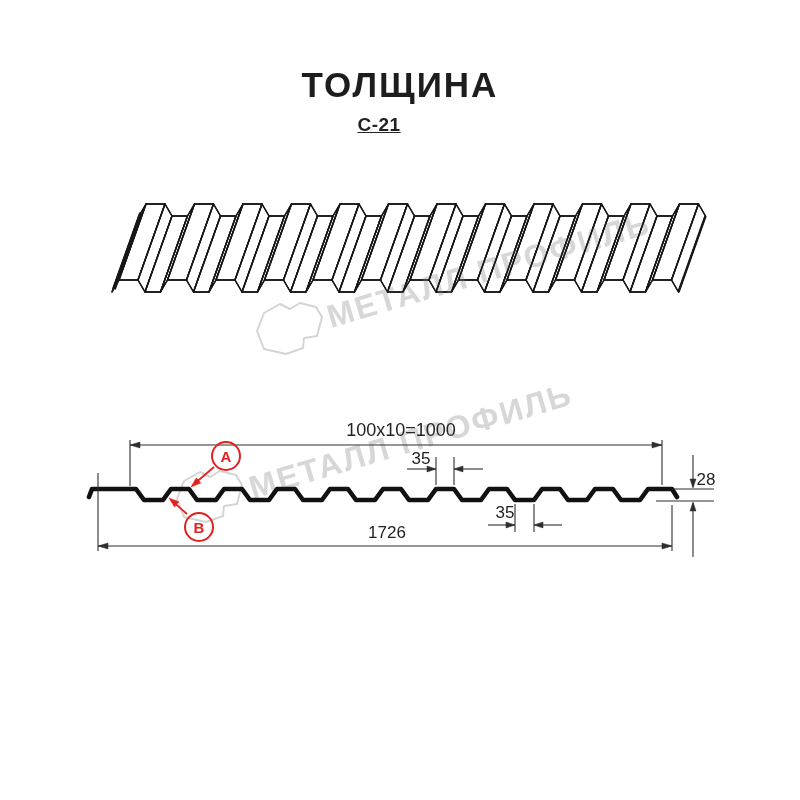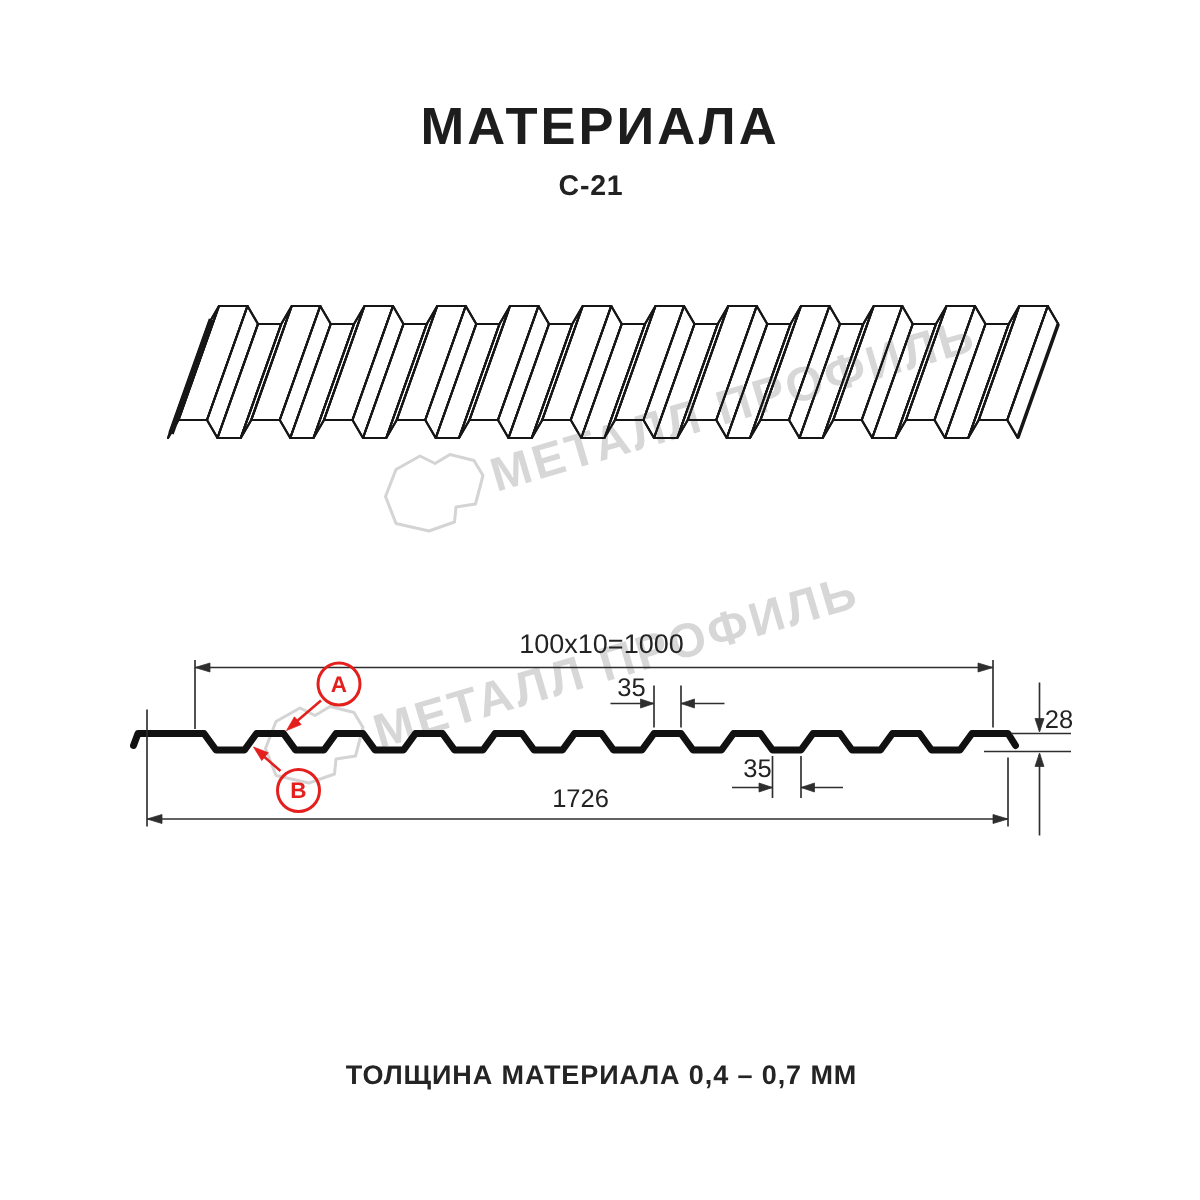--- a/index.html
+++ b/index.html
@@ -169,26 +169,25 @@
         <polygon points="693,502 696,511 690,511" fill="#2e2e2e" stroke="#2e2e2e" stroke-width="0.5" stroke-linejoin="round"></polygon>
       </g>
     <g id="red-arrows">
         <line x1="214" y1="467" x2="193" y2="485" stroke="#e3201d" stroke-width="1.7" stroke-linecap="butt"></line>
         <polygon points="191,487 196.31504759089077,477.8725540753962 200.77706285237932,483.00387162610804" fill="#e3201d" stroke="#e3201d" stroke-width="0.5" stroke-linejoin="round"></polygon>
         <line x1="187" y1="514" x2="171" y2="500" stroke="#e3201d" stroke-width="1.7" stroke-linecap="butt"></line>
         <polygon points="169,498 178.85883975483299,501.7898916460137 174.50558583711452,507.0137963472759" fill="#e3201d" stroke="#e3201d" stroke-width="0.5" stroke-linejoin="round"></polygon>
       </g>
   </svg>
 
-  <div class="txt title" style="left:400px;top:85px;">МАТЕРИАЛА</div>
-  <div class="txt subtitle" style="left:394px;top:125px;">С-21</div>
+  <div class="txt title" style="left:400px;top:85px;">ТОЛЩИНА</div>
+  <div class="txt subtitle" style="left:379px;top:125px;text-decoration:underline;">С-21</div>
 
   <div class="txt dim dim-big" style="left:401px;top:430px;">100x10=1000</div>
   <div class="txt dim" style="left:421px;top:459px;">35</div>
   <div class="txt dim" style="left:706px;top:480px;">28</div>
   <div class="txt dim" style="left:505px;top:513px;">35</div>
   <div class="txt dim" style="left:387px;top:533px;">1726</div>
 
   <div class="marker" style="left:226px;top:456px;">А</div>
   <div class="marker" style="left:199px;top:527px;">В</div>
 
-  <div class="txt footer-note" style="left:401px;top:717px;">ТОЛЩИНА МАТЕРИАЛА 0,4 – 0,7 ММ</div>
 </div>
 
 </body></html>

